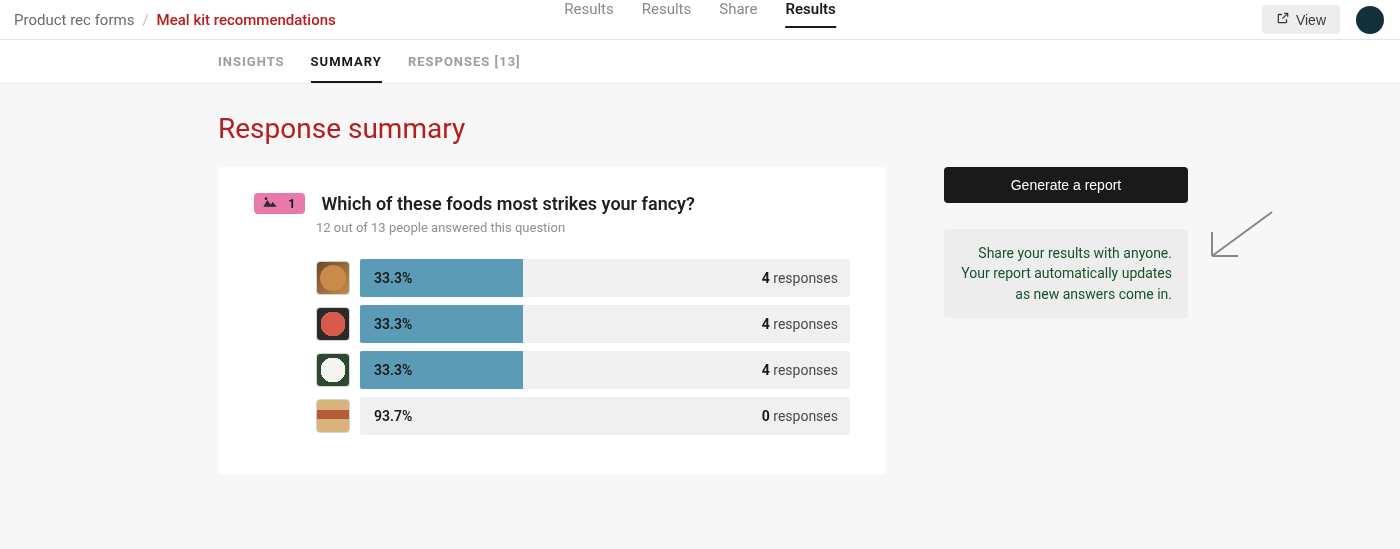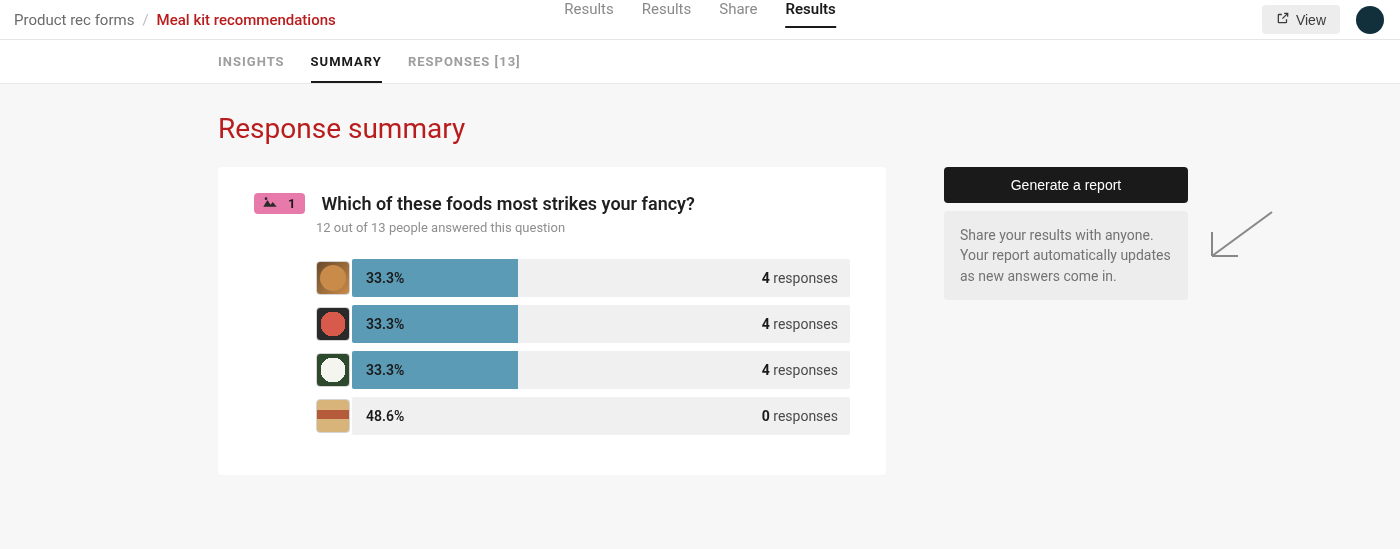--- a/index.html
+++ b/index.html
@@ -103,21 +103,21 @@
     padding: 3px 10px 3px 8px;
     font-size: 13px;
     font-weight: 700;
     color: #1a1a1a;
   }
   .q-badge svg { width: 16px; height: 12px; fill: #2b2b2b; }
   .question-title { font-size: 18px; font-weight: 600; color: #1f1f1f; text-align: center; }
   .question-sub { font-size: 13px; color: #8f8f8f; margin-left: 62px; margin-bottom: 24px; }
 
   .options { display: flex; flex-direction: column; gap: 8px; margin-left: 62px; }
-  .option { display: flex; align-items: center; gap: 2px; }
+  .option { display: flex; align-items: center; gap: 10px; }
   .thumb {
     width: 34px; height: 34px; border-radius: 4px;
     background: linear-gradient(135deg,#6a4a2a,#c98b4a);
     flex-shrink: 0;
     border: 1px solid #d4d4d4;
     display:flex; align-items:center; justify-content:center;
   }
   .thumb.t2 { background: radial-gradient(circle at 50% 50%, #d85a4a 0 55%, #2a2a2a 55%); }
   .thumb.t3 { background: radial-gradient(circle at 50% 50%, #f5f5f0 0 55%, #2e4a2e 55%); }
   .thumb.t4 { background: linear-gradient(180deg,#d8b37a 0 30%,#b55a3a 30% 60%,#d8b37a 60%); }
@@ -150,29 +150,30 @@
   .sidebar { width: 244px; position: relative; }
   .gen-btn {
     width: 100%;
     background: #1a1a1a;
     color: #ffffff;
     border: none;
     border-radius: 4px;
     padding: 10px 0;
     font-size: 14px;
     cursor: pointer;
-    margin-bottom: 8px;
+    margin-bottom: 26px;
   }
   .info-box {
     background: #ededed;
     border-radius: 4px;
     padding: 14px 16px;
     font-size: 14px;
     line-height: 1.45;
-    color: #737373;
+    color: #14532d;
+    text-align: right;
   }
 
   .arrow {
     position: absolute;
     left: 1200px;
     top: 120px;
     pointer-events: none;
   }
   .arrow svg { width: 80px; height: 72px; stroke: #888; stroke-width:2; fill:none; }
 </style>
@@ -255,21 +256,21 @@
           <div class="option">
             <div class="thumb t3"></div>
             <div class="bar-track">
               <div class="bar-fill" style="width: 33.3%; background: rgb(91, 155, 181);">33.3%</div>
               <span class="resp-count"><b>4</b> <span>responses</span></span>
             </div>
           </div>
           <div class="option">
             <div class="thumb t4"></div>
             <div class="bar-track">
-              <span class="pct-label">48.6%</span>
+              <span class="pct-label">93.7%</span>
               <span class="resp-count"><b>0</b> <span>responses</span></span>
             </div>
           </div>
         </div>
     </div>
 
     <div class="sidebar">
       <button class="gen-btn">Generate a report</button>
       <div class="info-box">Share your results with anyone. Your report automatically updates as new answers come in.</div>
     </div>

